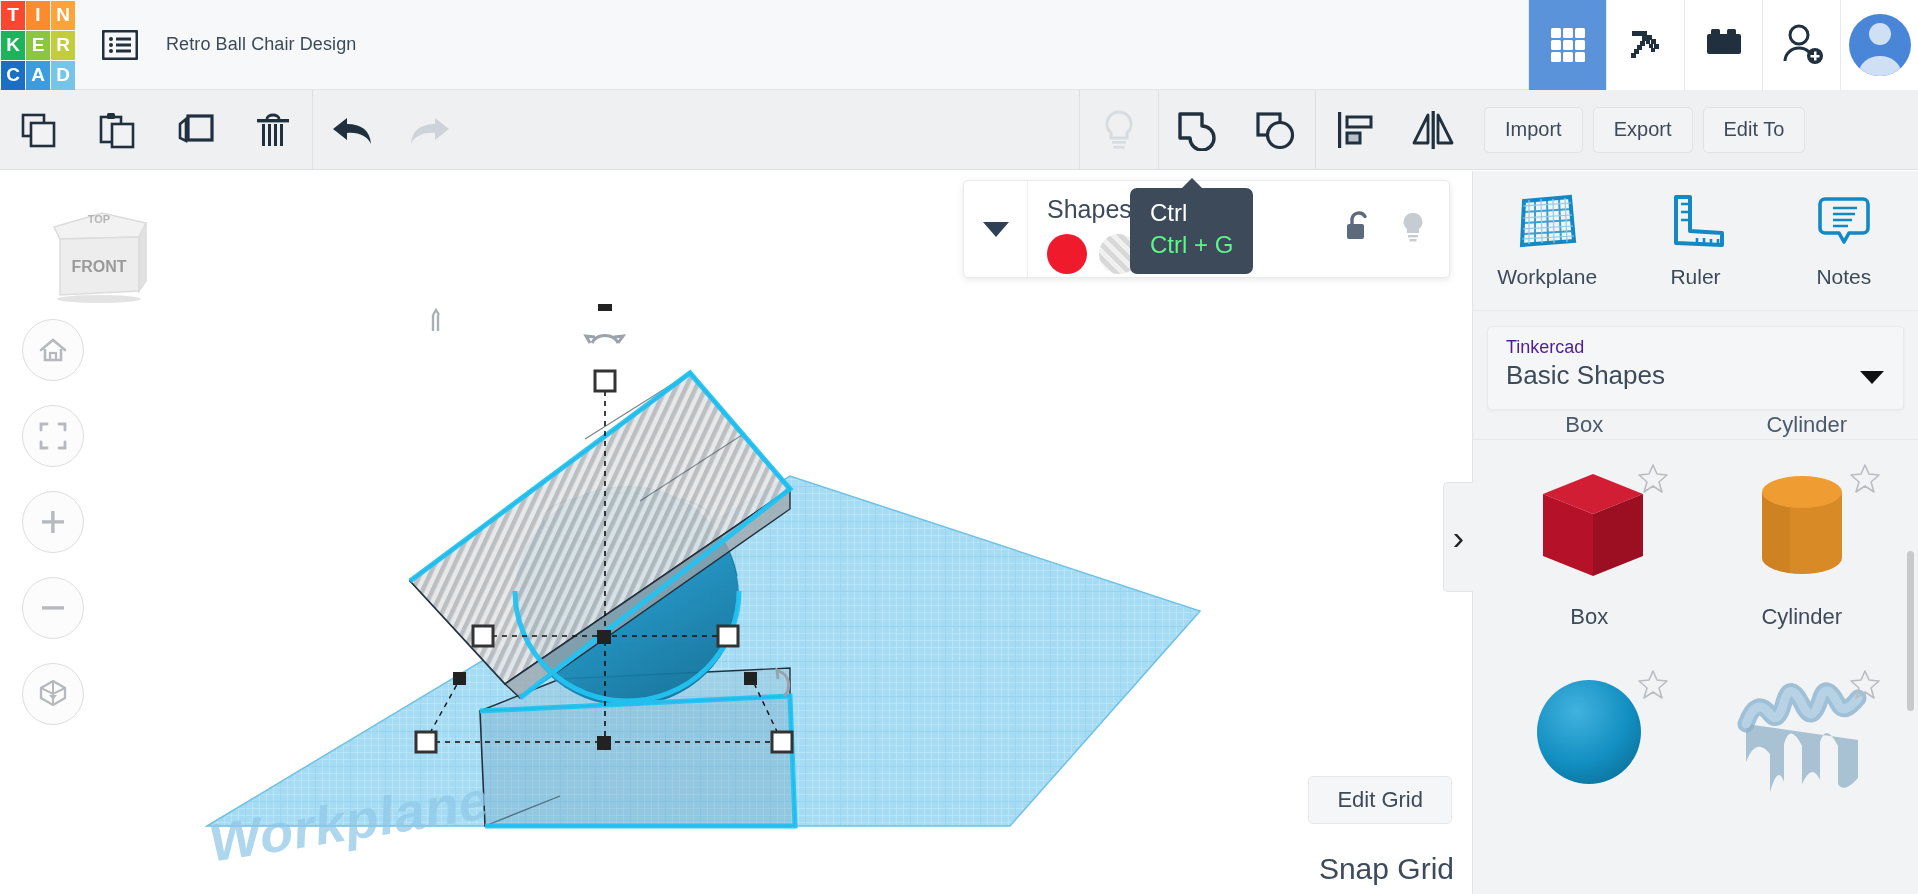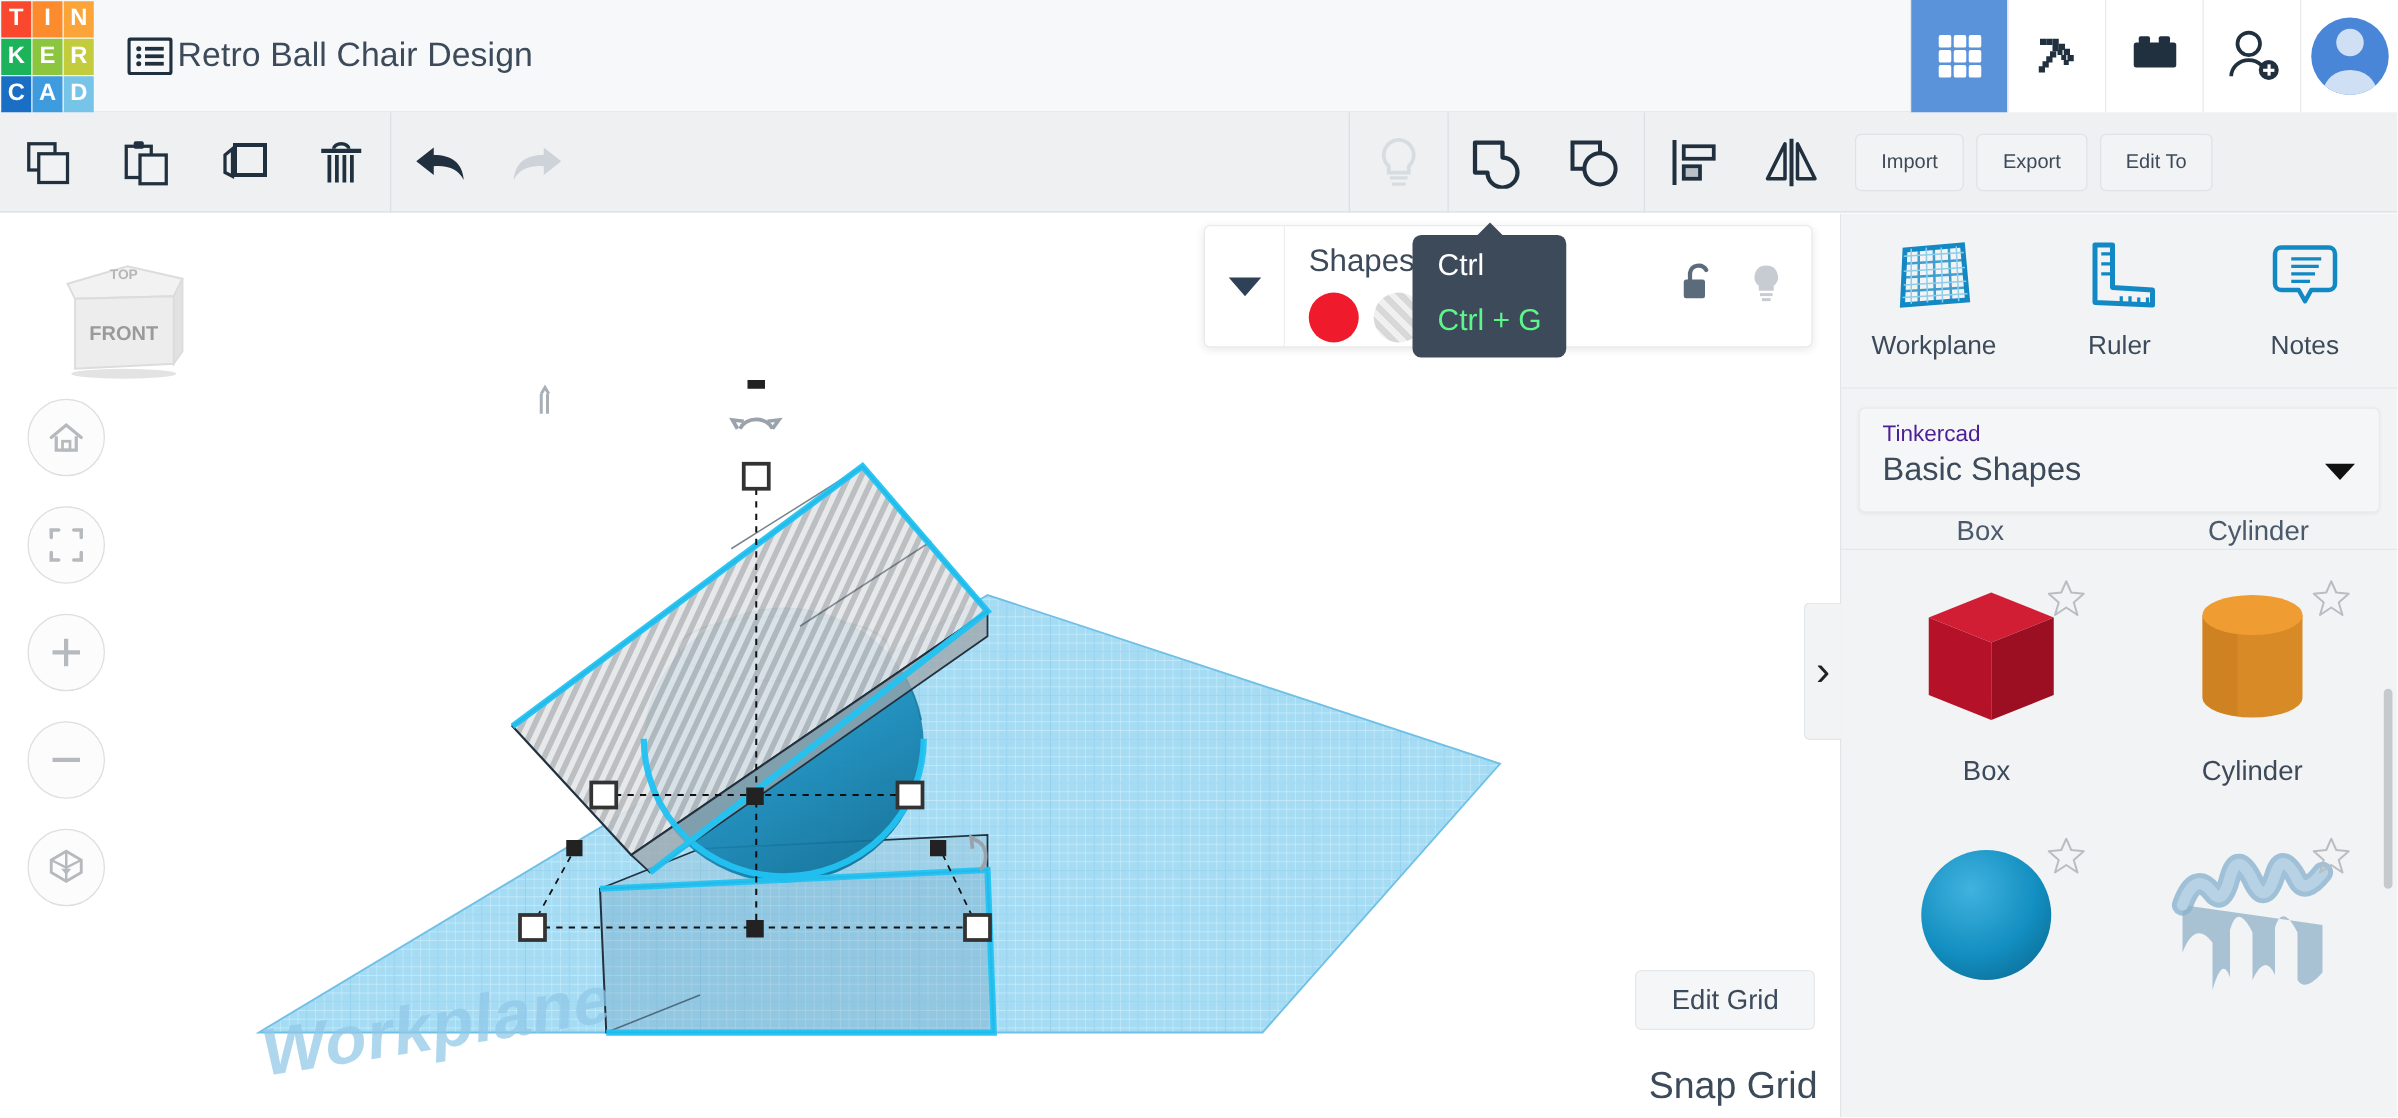--- a/index.html
+++ b/index.html
@@ -28,21 +28,21 @@
     display: flex; align-items: center; justify-content: center;
     color: #ffffff; font-weight: bold; font-size: 19px;
     font-family: "Liberation Sans", sans-serif;
   }
   .hamburger {
     width: 44px; height: 44px; margin-left: 24px;
     display: flex; align-items: center; justify-content: center;
     cursor: pointer;
   }
   .doc-title {
-    font-size: 27px; color: #3c4a5a; font-weight: 500;
+    margin-left: 24px; font-size: 18px; color: #3c4a5a; font-weight: 500;
     letter-spacing: .1px;
   }
   .topbar-right {
     position: absolute; right: 0; top: 0; height: 90px;
     display: flex; align-items: stretch;
   }
   .tb-icon {
     width: 78px; height: 90px;
     display: flex; align-items: center; justify-content: center;
     border-left: 1px solid #e6e9ec; cursor: pointer; background: #ffffff;
@@ -83,21 +83,21 @@
   }
   .spacer { flex: 1; }
   .sendbar {
     position: absolute; left: 1472px; top: 90px;
     width: 446px; height: 80px;
     background: #eef0f2; border-bottom: 1px solid #dcdfe3;
     display: flex; align-items: center; gap: 10px; padding-left: 12px;
   }
   .btn-outline {
     height: 46px; padding: 0 20px; border: 1px solid #dfe2e6; border-radius: 5px;
-    background: #f2f3f5; color: #3c4a5a; font-size: 16px; cursor: pointer;
+    background: #f2f3f5; color: #3c4a5a; font-size: 20px; cursor: pointer;
     display: flex; align-items: center; justify-content: center;
     font-family: "Liberation Sans", sans-serif;
   }
 
   
   .viewport {
     position: absolute; left: 0; top: 171px; width: 1472px; height: 723px;
     background: #ffffff; overflow: hidden;
   }
   .viewcube {
@@ -161,21 +161,21 @@
     background: #3c4a5a; border-radius: 7px; padding: 11px 20px 14px 20px;
     min-width: 116px; z-index: 40;
   }
   .tooltip::before {
     content: ""; position: absolute; left: 50%; top: -10px;
     transform: translateX(-50%);
     border-left: 11px solid transparent; border-right: 11px solid transparent;
     border-bottom: 11px solid #3c4a5a;
   }
   .tt-title { color: #ffffff; font-size: 24px; line-height: 1.15; }
-  .tt-key { color: #5ef58a; font-size: 24px; line-height: 1.25; margin-top: 15px; }
+  .tt-key { color: #5ef58a; font-size: 24px; line-height: 1.25; margin-top: 3px; }
 
   
   .rpanel {
     position: absolute; left: 1472px; top: 171px; width: 446px; height: 723px;
     background: #f2f3f5; border-left: 1px solid #e2e5e8;
   }
   .rp-tabs {
     display: flex; height: 140px; border-bottom: 1px solid #e5e7ea;
     background: #f2f3f5;
   }

